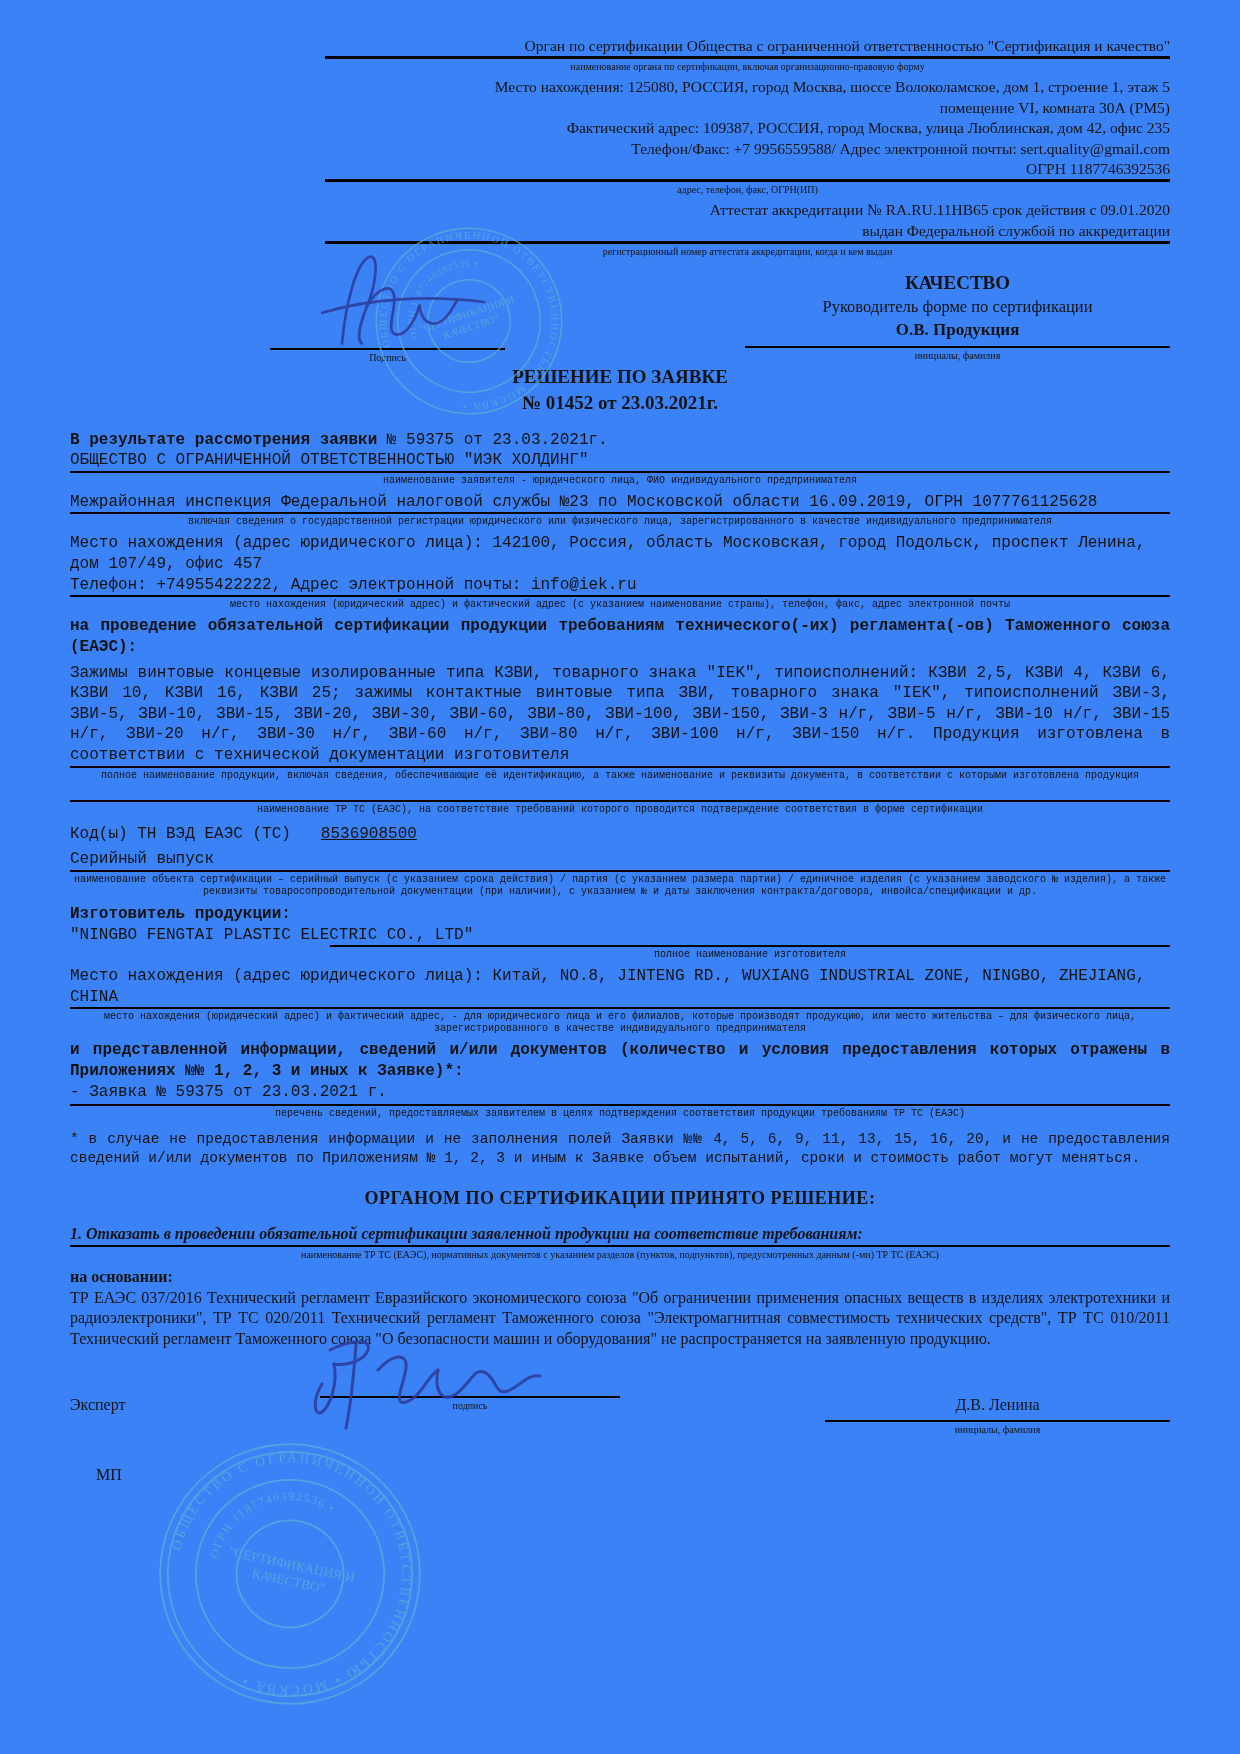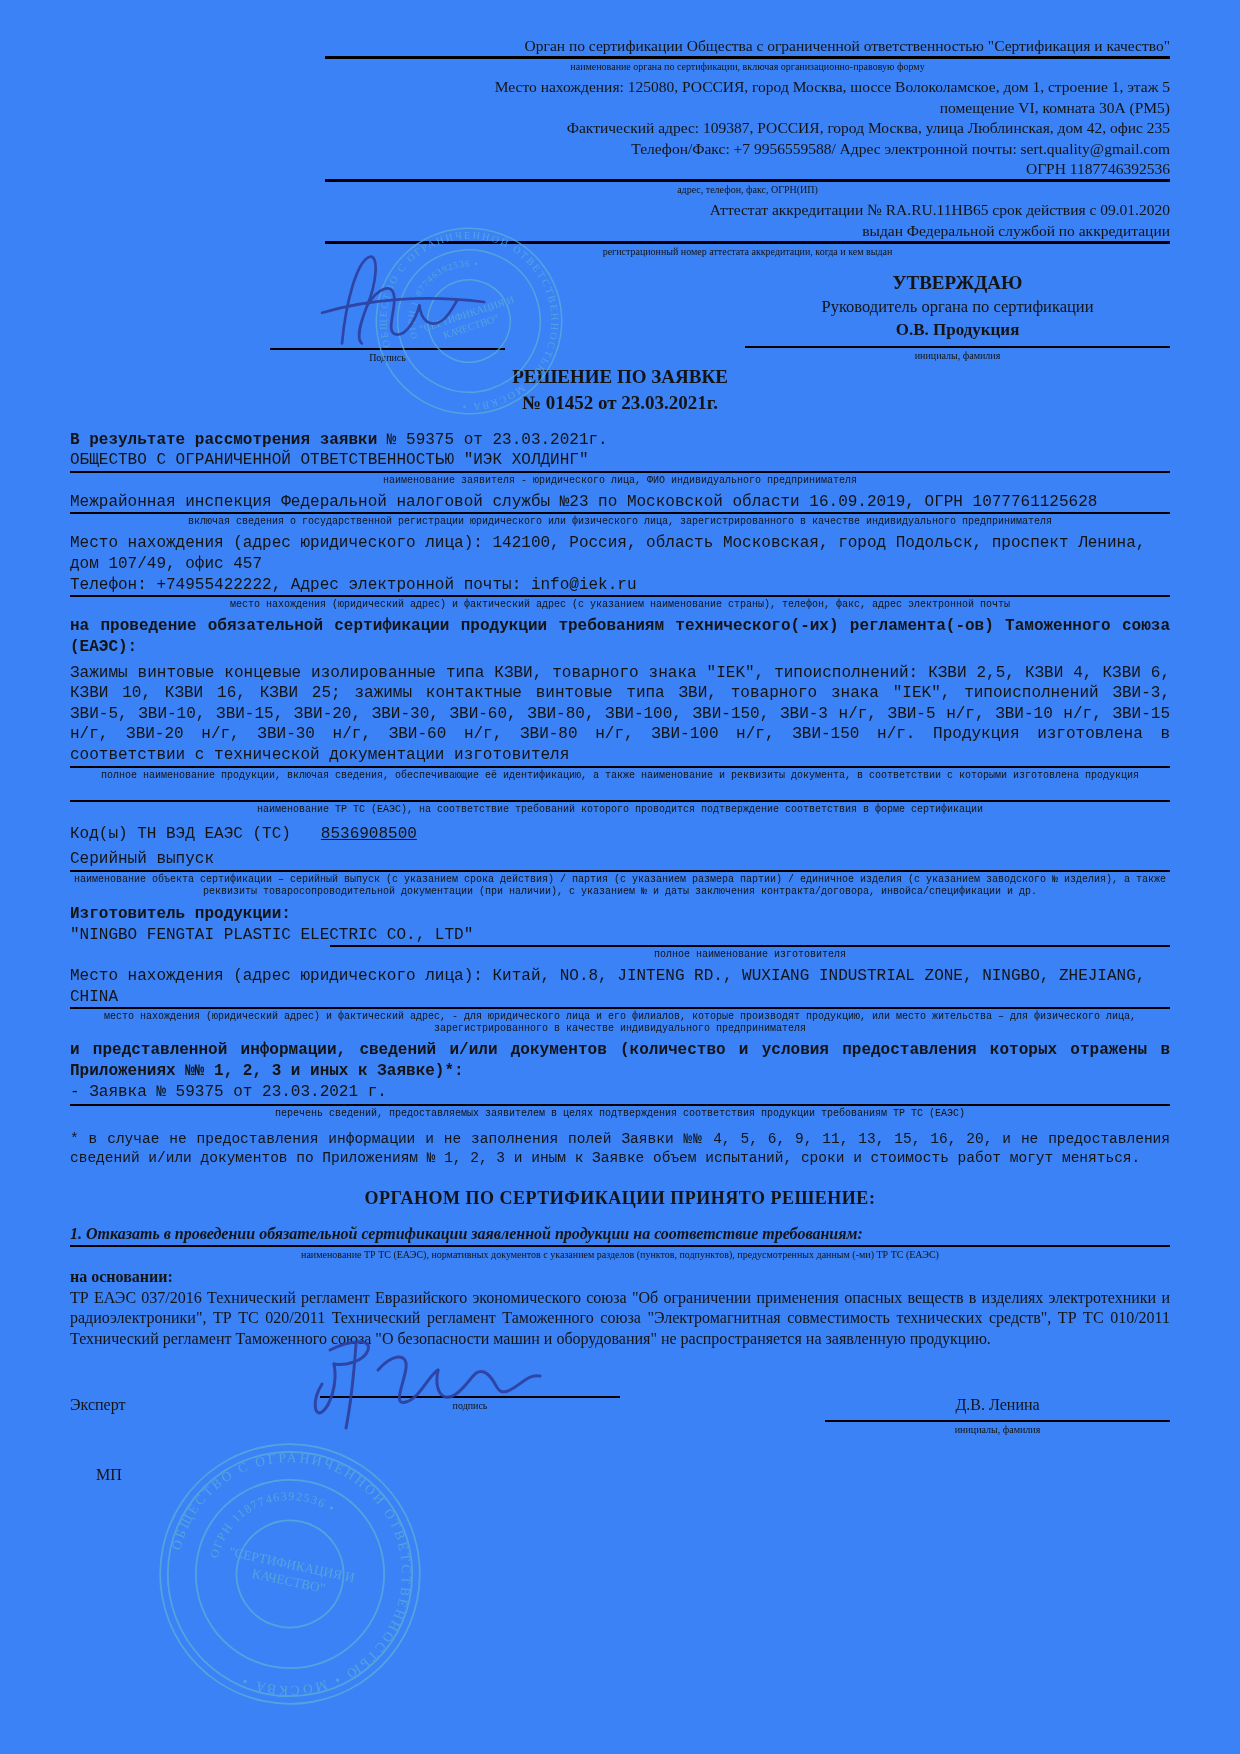--- a/index.html
+++ b/index.html
@@ -124,22 +124,22 @@
           <path d="M58,64 C70,44 86,38 88,54 C90,68 78,94 90,96 C102,98 112,78 116,64"></path>
           <path d="M116,64 C118,80 128,90 142,80 C150,74 154,64 158,58"></path>
           <path d="M8,72 C60,56 125,52 188,60"></path>
         </g>
       </svg>
       <div class="rule"></div>
       <div class="caption">Подпись</div>
     </div>
 
     <div class="approve-col">
-      <div class="approve-title bold center">УТВЕРЖДАЮ</div>
-      <div class="approve-role center">Руководитель органа по сертификации</div>
+      <div class="approve-title bold center">КАЧЕСТВО</div>
+      <div class="approve-role center">Руководитель форме по сертификации</div>
       <div class="approve-name bold center">О.В. Продукция</div>
       <div class="rule"></div>
       <div class="caption">инициалы, фамилия</div>
     </div>
   </div>
 
   <div class="doc-title">
     <div class="t1">РЕШЕНИЕ ПО ЗАЯВКЕ</div>
     <div class="t2">№ 01452 от 23.03.2021г.</div>
   </div>

